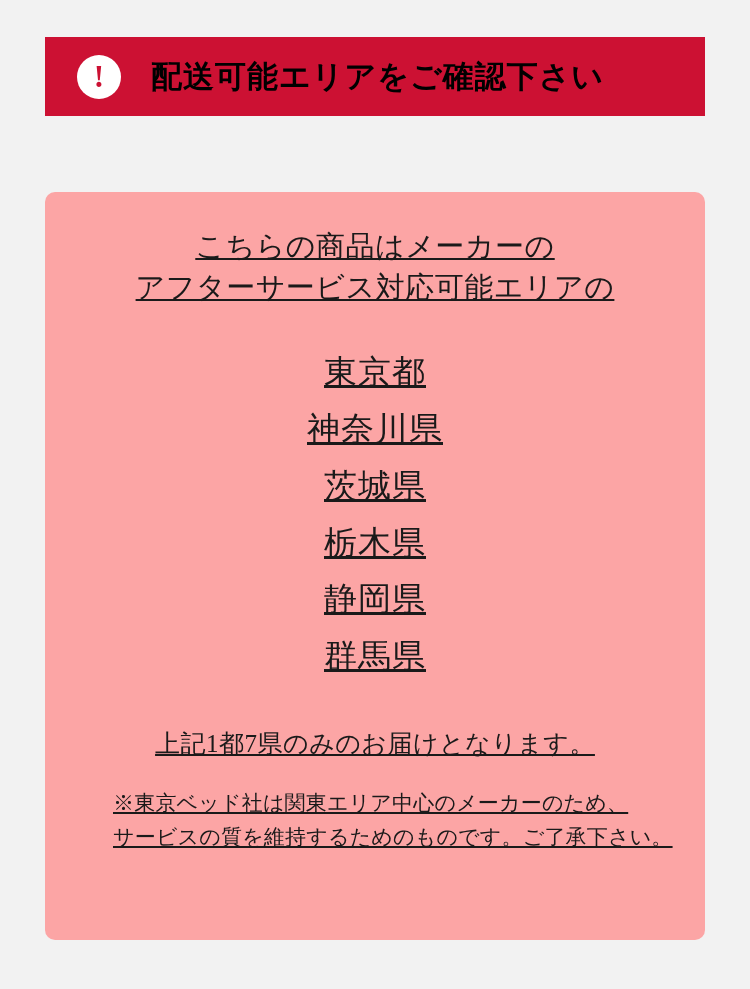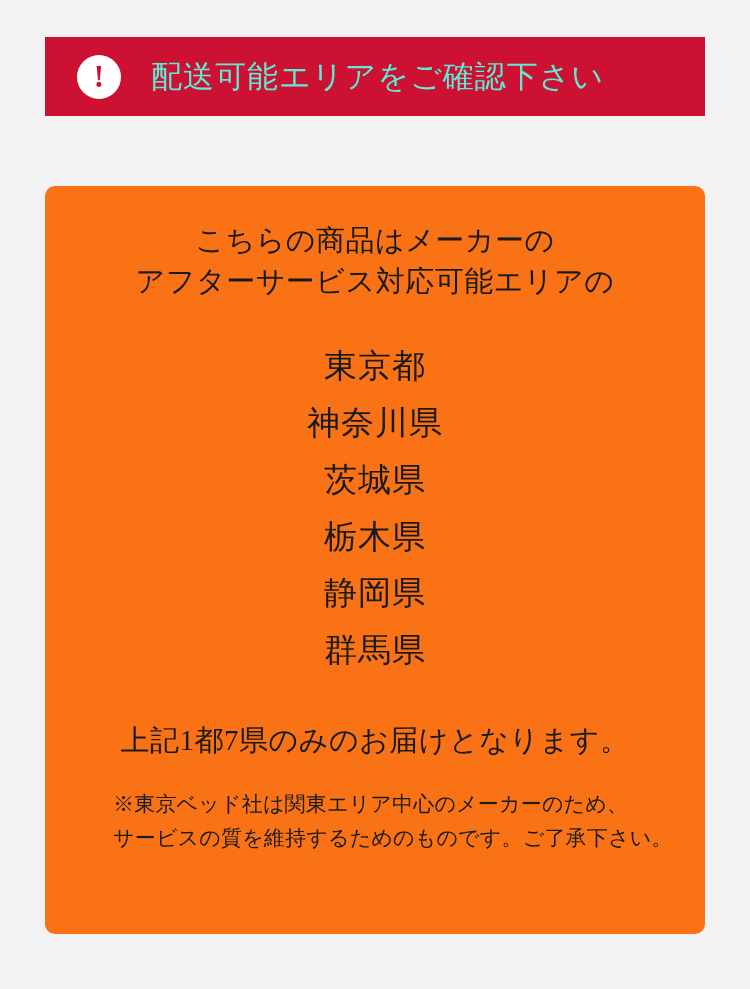--- a/index.html
+++ b/index.html
@@ -44,40 +44,41 @@
     display: flex;
     align-items: center;
     justify-content: center;
     font-family: "Liberation Serif", serif;
     font-size: 31px;
     font-weight: bold;
     line-height: 1;
     flex: 0 0 auto;
   }
   .banner-title {
-    color: #5eead4;
+    color: #000000;
     font-size: 31px;
     letter-spacing: 1px;
     margin-left: 30px;
-    font-weight: normal;
+    font-weight: bold;
     white-space: nowrap;
   }
 
   
   .card {
     position: absolute;
     left: 45px;
-    top: 186px;
+    top: 192px;
     width: 660px;
     height: 748px;
-    background: #f97316;
+    background: #fca5a5;
     border-radius: 10px;
     box-sizing: border-box;
     padding: 26px 28px 20px 28px;
     text-align: center;
+    text-decoration: underline;
   }
   .intro {
     font-size: 29px;
     line-height: 1.42;
     letter-spacing: 0.5px;
     margin: 0;
     padding-top: 8px;
   }
   .intro div { white-space: nowrap; }
 
@@ -87,21 +88,21 @@
     padding: 0;
     margin-top: 36px;
   }
   .area-list li {
     font-size: 33px;
     line-height: 1.72;
     letter-spacing: 1px;
   }
 
   .summary {
-    font-size: 29px;
+    font-size: 25px;
     letter-spacing: 0.5px;
     margin-top: 42px;
     white-space: nowrap;
   }
 
   .note {
     margin-top: 26px;
     font-size: 21px;
     line-height: 1.62;
     text-align: left;

